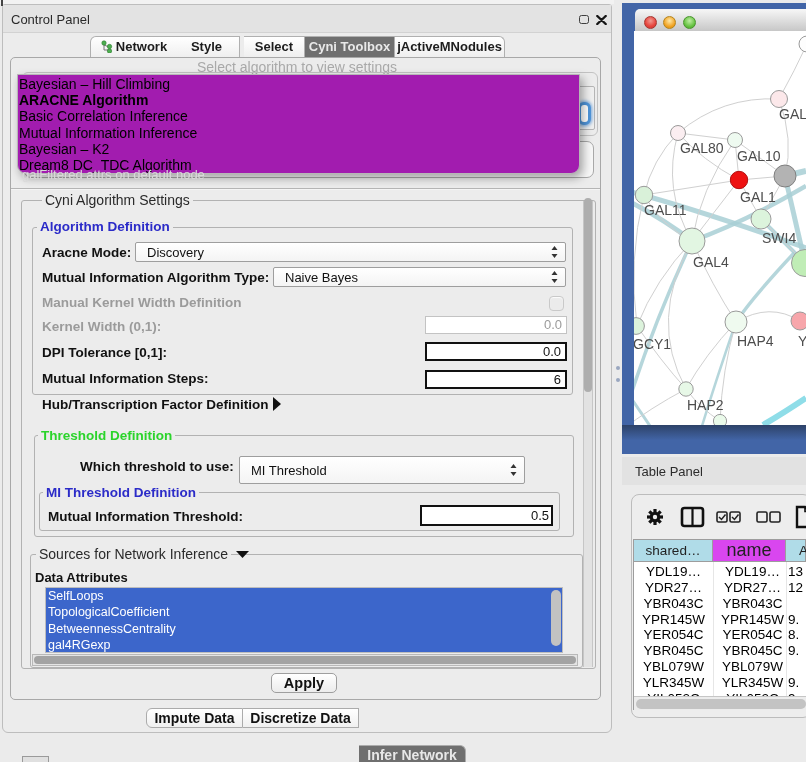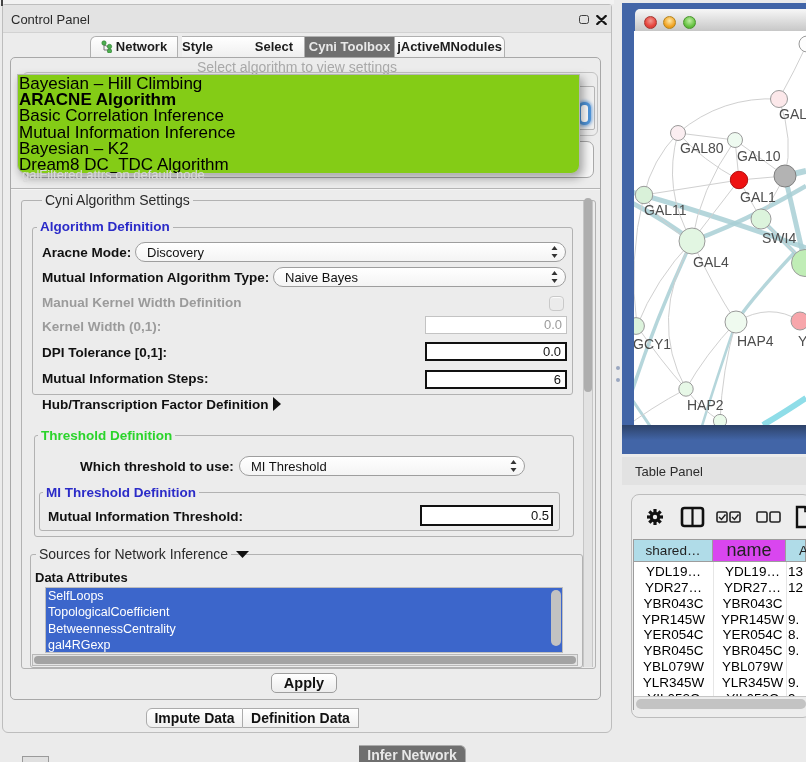--- a/index.html
+++ b/index.html
@@ -1,18 +1,18 @@
 <!DOCTYPE html>
 <html><head>
 <meta charset="utf-8">
 <style>
   html,body{margin:0;padding:0;}
   body{width:806px;height:762px;background:#ebebeb;font-family:"Liberation Sans",sans-serif;position:relative;overflow:hidden;}
   .abs{position:absolute;}
-  .combo{position:absolute;background:linear-gradient(#ffffff,#f4f4f4);border:1px solid #9e9e9e;border-radius:10px;box-sizing:border-box;font-size:13px;color:#111;text-align:right;}
+  .combo{position:absolute;background:linear-gradient(#ffffff,#f4f4f4);border:1px solid #9e9e9e;border-radius:2px;box-sizing:border-box;font-size:13px;color:#111;text-align:right;}
   .combo .ctext{position:absolute;left:11px;top:50%;transform:translateY(-50%);white-space:nowrap;}
   .combo .arr{position:absolute;right:7px;top:50%;transform:translateY(-50%);width:7px;height:12px;}
   .field{position:absolute;background:#fff;box-sizing:border-box;font-size:13px;color:#111;text-align:right;}
   .lbl{position:absolute;font-size:13.5px;font-weight:bold;color:#111;white-space:nowrap;transform:translateY(-50%);}
   .dis{color:#9b9b9b;}
   .grp{position:absolute;border:1px solid #b2b2b2;border-radius:3px;box-sizing:border-box;}
   .gtitle{position:absolute;transform:translateY(-50%);background:#ececec;font-size:13.5px;font-weight:bold;padding:0 3px;white-space:nowrap;}
   .gtitle2{position:absolute;transform:translateY(-50%);background:#ececec;font-size:14px;color:#2a2a2a;padding:0 3px;white-space:nowrap;}
 </style>
 </head>
@@ -198,38 +198,38 @@
     <path d="M1.3,1 L9.7,9 M9.7,1 L1.3,9" stroke="#151515" stroke-width="2.4" stroke-linecap="round"></path>
   </svg>
 <div class="abs" style="left:1px;top:0px;width:2px;height:6px;background:#444;"></div>
 
 <div style="position:absolute;left:90px;top:36px;width:88px;height:21px;background:linear-gradient(#ffffff,#efefef);border-top:1px solid #b0b0b0;border-right:1px solid #b0b0b0;border-left:1px solid #b0b0b0;border-radius:6px 0 0 0;box-sizing:border-box;text-align:center;line-height:20px;font-size:13px;font-weight:bold;color:#1c1c1c;white-space:nowrap;"><svg style="vertical-align:-2px;margin-right:3px;" width="12" height="13" viewBox="0 0 12 13">
       <path d="M3,3 V10 M3,5 L8,7 M3,10 H8" stroke="#777" stroke-width="1" fill="none"></path>
       <circle cx="3" cy="3" r="2.2" fill="#4caf50" stroke="#2c7a2c" stroke-width="0.6"></circle>
       <circle cx="8.5" cy="6.5" r="2.2" fill="#4caf50" stroke="#2c7a2c" stroke-width="0.6"></circle>
       <circle cx="8.5" cy="11" r="2.2" fill="#4caf50" stroke="#2c7a2c" stroke-width="0.6"></circle>
     </svg>Network</div>
-<div style="position:absolute;left:182px;top:36px;width:66px;height:21px;background:linear-gradient(#ffffff,#efefef);border-top:1px solid #b0b0b0;border-right:1px solid #b0b0b0;border-radius:0;box-sizing:border-box;text-align:left;line-height:20px;font-size:13px;font-weight:bold;color:#1c1c1c;white-space:nowrap;">Style</div>
+<div style="position:absolute;left:174px;top:36px;width:66px;height:21px;background:linear-gradient(#ffffff,#efefef);border-top:1px solid #b0b0b0;border-right:1px solid #b0b0b0;border-radius:0;box-sizing:border-box;text-align:center;line-height:20px;font-size:13px;font-weight:bold;color:#1c1c1c;white-space:nowrap;">Style</div>
 <div style="position:absolute;left:244px;top:36px;width:61px;height:21px;background:linear-gradient(#ffffff,#efefef);border-top:1px solid #b0b0b0;border-right:1px solid #b0b0b0;border-radius:0;box-sizing:border-box;text-align:center;line-height:20px;font-size:13px;font-weight:bold;color:#1c1c1c;white-space:nowrap;">Select</div>
 <div style="position:absolute;left:305px;top:36px;width:90px;height:21px;background:#6f6f6f;border-top:1px solid #b0b0b0;border-right:1px solid #b0b0b0;border-radius:0;box-sizing:border-box;text-align:center;line-height:20px;font-size:13px;font-weight:bold;color:#e9e9e9;white-space:nowrap;">Cyni Toolbox</div>
 <div style="position:absolute;left:395px;top:36px;width:110px;height:21px;background:linear-gradient(#ffffff,#efefef);border-top:1px solid #b0b0b0;border-right:1px solid #b0b0b0;border-radius:0 6px 0 0;box-sizing:border-box;text-align:center;line-height:20px;font-size:13px;font-weight:bold;color:#1c1c1c;white-space:nowrap;">jActiveMNodules</div>
 
 <div class="abs" style="left:10px;top:57px;width:591px;height:643px;background:#ececec;border:1px solid #a8a8a8;border-radius:5px;box-sizing:border-box;"></div>
 
 <div class="abs" style="left:11px;top:188px;width:589px;height:1px;background:#b5b5b5;"></div>
 <div class="abs" style="left:11px;top:189px;width:589px;height:1px;background:#f5f5f5;"></div>
 
 <div class="abs" style="left:0px;top:59px;width:594px;text-align:center;font-size:14px;color:#a9a9a9;">Select algorithm to view settings</div>
 
 <div class="abs" style="left:22px;top:72px;width:576px;height:64px;border:1px solid #c2c2c2;border-radius:6px;box-sizing:border-box;"></div>
 <div class="abs" style="left:490px;top:86px;width:105px;height:44px;border:1px solid #b5b5b5;background:#efefef;border-radius:2px;box-sizing:border-box;"></div>
 <div class="abs" style="left:578px;top:102px;width:13px;height:23px;border:3px solid #4f94d8;border-radius:6px;background:#fff;box-sizing:border-box;box-shadow:0 0 3px 1.5px rgba(90,150,215,0.65);"></div>
 <div class="abs" style="left:24px;top:141px;width:570px;height:37px;border:1.5px solid #a8a8a8;border-radius:7px;background:#f7f7f7;box-sizing:border-box;"></div>
 
-<div id="dropdown" class="abs" style="left:17px;top:74px;width:563px;height:100px;padding-top:1px;background:#84cc16;border:1px solid #b6b6b6;border-radius:0 0 9px 9px;box-shadow:3px 4px 10px rgba(0,0,0,0.35);box-sizing:border-box;overflow:hidden;font-size:17px;color:#000;">
+<div id="dropdown" class="abs" style="left:17px;top:74px;width:563px;height:100px;padding-top:1px;background:#a21caf;border:1px solid #b6b6b6;border-radius:0 0 9px 9px;box-shadow:3px 4px 10px rgba(0,0,0,0.35);box-sizing:border-box;overflow:hidden;font-size:14px;color:#000;">
   <div style="height:16.2px;line-height:16.2px;padding-left:1px;">Bayesian – Hill Climbing</div>
   <div style="height:16.2px;line-height:16.2px;padding-left:1px;font-weight:bold;">ARACNE Algorithm</div>
   <div style="height:16.2px;line-height:16.2px;padding-left:1px;">Basic Correlation Inference</div>
   <div style="height:16.2px;line-height:16.2px;padding-left:1px;">Mutual Information Inference</div>
   <div style="height:16.2px;line-height:16.2px;padding-left:1px;">Bayesian – K2</div>
   <div style="height:16.2px;line-height:16.2px;padding-left:1px;">Dream8 DC_TDC Algorithm</div>
 </div>
 <div class="abs" style="left:22px;top:167px;font-size:13px;color:#d9d9d9;white-space:nowrap;">galFiltered attrs on default node</div>
 
 <div class="grp" style="left:21px;top:200px;width:575px;height:469px;"></div>
@@ -273,21 +273,21 @@
 
 <div class="lbl" style="left:42px;top:403.5px;font-size:13.5px;">Hub/Transcription Factor Definition</div>
 <svg class="abs" style="left:272px;top:397px;" width="10" height="14" viewBox="0 0 10 14">
     <path d="M1,0 L9,7 L1,14 Z" fill="#111"></path>
   </svg>
 
 <div class="grp" style="left:34px;top:435px;width:540px;height:102px;"></div>
 <div class="gtitle" style="left:38px;top:435px;color:#2bd42b;">Threshold Definition</div>
 
 <div class="lbl" style="left:80px;top:465.5px;">Which threshold to use:</div>
-<div class="combo" style="left:239px;top:456px;width:286px;height:20px;">
+<div class="combo" style="left:239px;top:456px;width:286px;height:28px;">
     <span class="ctext">MI Threshold</span>
     <svg class="arr" viewBox="0 0 7 12">
       <path d="M3.5,0 L6.5,4 H0.5 Z" fill="#333"></path>
       <path d="M3.5,12 L6.5,8 H0.5 Z" fill="#333"></path>
     </svg>
   </div>
 
 <div class="grp" style="left:39px;top:492px;width:521px;height:39px;"></div>
 <div class="gtitle" style="left:43px;top:492px;color:#2b2bc8;">MI Threshold Definition</div>
 
@@ -310,19 +310,19 @@
 </div>
 <div class="abs" style="left:551px;top:590px;width:10px;height:56px;background:#c2c2c2;border-radius:5px;"></div>
 
 <div class="abs" style="left:32px;top:654px;width:546px;height:12px;background:#e4e4e4;border:1px solid #b8b8b8;box-sizing:border-box;">
   <div style="position:absolute;left:1px;top:1px;width:542px;height:8px;background:#a3a3a3;border-radius:4px;"></div>
 </div>
 
 <div class="abs" style="left:271px;top:673px;width:66px;height:20px;background:linear-gradient(#ffffff,#ececec);border:1px solid #9e9e9e;border-radius:5px;box-sizing:border-box;text-align:center;line-height:18px;font-size:14.5px;font-weight:bold;color:#111;">Apply</div>
 
 <div style="position:absolute;left:146px;top:708px;width:97px;height:20px;background:linear-gradient(#ffffff,#f0f0f0);border-top:1px solid #ababab;border-bottom:1px solid #ababab;border-right:1px solid #ababab;border-left:1px solid #ababab;border-radius:6px 0 0 6px;box-sizing:border-box;text-align:center;line-height:19px;font-size:14px;font-weight:bold;color:#111;white-space:nowrap;">Impute Data</div>
-<div style="position:absolute;left:243px;top:708px;width:116px;height:20px;background:linear-gradient(#ffffff,#f0f0f0);border-top:1px solid #ababab;border-bottom:1px solid #ababab;border-right:1px solid #ababab;border-radius:0;box-sizing:border-box;text-align:center;line-height:19px;font-size:14px;font-weight:bold;color:#111;white-space:nowrap;">Definition Data</div>
+<div style="position:absolute;left:243px;top:708px;width:116px;height:20px;background:linear-gradient(#ffffff,#f0f0f0);border-top:1px solid #ababab;border-bottom:1px solid #ababab;border-right:1px solid #ababab;border-radius:0;box-sizing:border-box;text-align:center;line-height:19px;font-size:14px;font-weight:bold;color:#111;white-space:nowrap;">Discretize Data</div>
 <div style="position:absolute;left:359px;top:708px;width:107px;height:36px;background:#6f6f6f;border-top:1px solid #ababab;border-bottom:1px solid #ababab;border-right:1px solid #ababab;border-radius:0 6px 6px 0;box-sizing:border-box;text-align:center;line-height:19px;font-size:14px;font-weight:bold;color:#e8e8e8;white-space:nowrap;margin-top:37px;">Infer Network</div>
 
 <div class="abs" style="left:616px;top:366px;width:4px;height:4px;background:#9aa7c0;border-radius:50%;"></div>
 <div class="abs" style="left:616px;top:378px;width:4px;height:4px;background:#9aa7c0;border-radius:50%;"></div>
 
 <div class="abs" style="left:22px;top:756px;width:27px;height:10px;border:1.5px solid #9a9a9a;background:#e0e0e0;box-sizing:border-box;"></div>
 
 </body></html>

